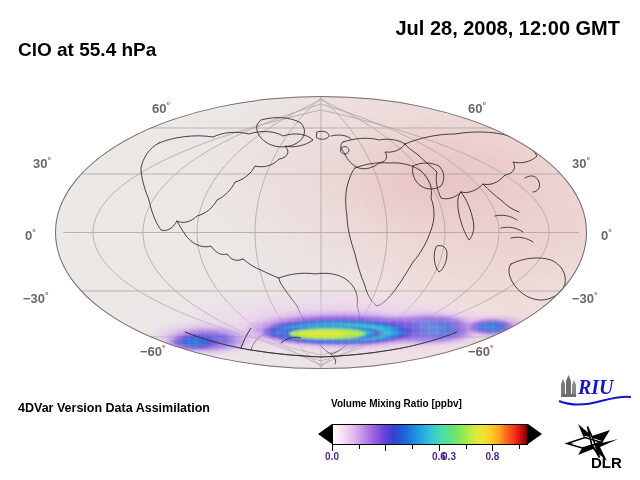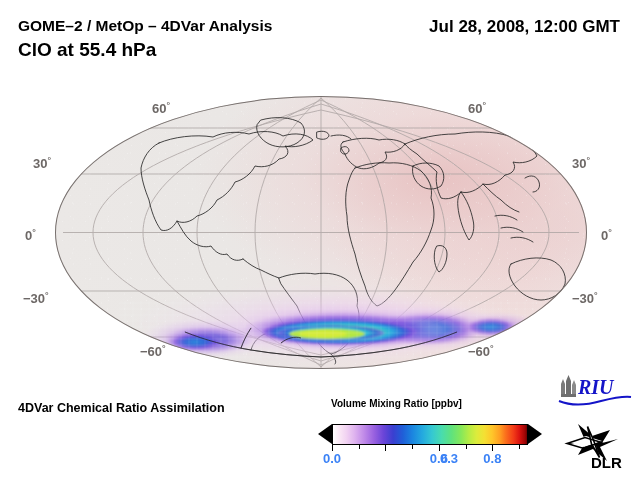--- a/index.html
+++ b/index.html
@@ -5,21 +5,21 @@
   html,body{margin:0;padding:0;}
   body{
     width:640px;height:480px;background:#ffffff;position:relative;overflow:hidden;
     font-family:"Liberation Sans",sans-serif;
   }
   #root{position:absolute;left:0;top:0;width:640px;height:480px;}
 
   .ttl{position:absolute;font-weight:bold;color:#000;letter-spacing:0px;}
   #title-line1{left:18px;top:17px;font-size:15.5px;}
   #title-line2{left:18px;top:39px;font-size:19px;}
-  #title-date{right:20px;top:17px;font-size:17px;text-align:right;}
+  #title-date{right:20px;top:17px;font-size:20px;text-align:right;}
 
   
   #map-area{position:absolute;left:55px;top:96px;width:532px;height:273px;}
   #globe-clip{
     position:absolute;left:0;top:0;width:532px;height:273px;
     border-radius:50%/50%;overflow:hidden;
     background:#e9e6e4;
   }
   
   #bg-tint{position:absolute;inset:0;
@@ -62,32 +62,31 @@
       #1f5fd8 36%, #1b86e0 41%, #24a9df 46%, #35c8d2 51%,
       #49dcae 56%, #5fe27e 61%, #86e85a 66%, #b6ec45 70%,
       #dcec3c 74%, #f4e033 78%, #ffc62a 82%, #ff9e22 86%,
       #fb6f1c 89%, #f23c18 93%, #dc1410 96%, #9e0505 99%, #6d0202 100%);}
   .cb-arrow{position:absolute;top:0;width:0;height:0;}
   #cb-arrow-left{left:0;border-top:10.5px solid transparent;border-bottom:10.5px solid transparent;border-right:14px solid #000;}
   #cb-arrow-right{left:210px;border-top:10.5px solid transparent;border-bottom:10.5px solid transparent;border-left:14px solid #000;}
   #cb-ticks{position:absolute;left:318px;top:445px;width:224px;height:6px;}
   #cb-ticks i{position:absolute;top:0;width:1px;background:#000;display:block;}
   #cb-labels{position:absolute;left:318px;top:451px;width:224px;height:18px;}
-  #cb-labels span{position:absolute;top:0;font-size:13px;font-weight:bold;color:#3b82f6;transform:translateX(-50%);}
+  #cb-labels span{position:absolute;top:0;font-size:10px;font-weight:bold;color:#4c1d95;transform:translateX(-50%);}
 
   
   #riu-logo{position:absolute;left:557px;top:374px;width:76px;height:34px;}
   #dlr-logo{position:absolute;left:558px;top:414px;width:76px;height:56px;}
 </style>
 </head>
 <body>
 
 <div id="root">
 
-  <div class="ttl" id="title-line1">GOME–2 / MetOp – 4DVar Analysis</div>
   <div class="ttl" id="title-line2">ClO at 55.4 hPa</div>
   <div class="ttl" id="title-date">Jul 28, 2008, 12:00 GMT</div>
 
   <div id="map-area">
     <div id="globe-clip">
       <div id="bg-tint"></div>
       <div id="bg-noise"></div>
 
       <svg class="layer" viewBox="0 0 532 273" preserveAspectRatio="none">
         <g stroke="#a9a2a0" stroke-width="0.9" fill="none" opacity="0.85">
@@ -273,21 +272,21 @@
   <div class="latlab" style="left:25px;top:227px;"><span>0</span><span class="deg">°</span></div>
   <div class="latlab" style="left:23px;top:290px;"><span>−30</span><span class="deg">°</span></div>
   <div class="latlab" style="left:140px;top:343px;"><span>−60</span><span class="deg">°</span></div>
 
   <div class="latlab" style="left:468px;top:100px;"><span>60</span><span class="deg">°</span></div>
   <div class="latlab" style="left:572px;top:155px;"><span>30</span><span class="deg">°</span></div>
   <div class="latlab" style="left:601px;top:227px;"><span>0</span><span class="deg">°</span></div>
   <div class="latlab" style="left:572px;top:290px;"><span>−30</span><span class="deg">°</span></div>
   <div class="latlab" style="left:468px;top:343px;"><span>−60</span><span class="deg">°</span></div>
 
-  <div class="foot" id="foot1">4DVar Chemical Ratio Assimilation</div>
+  <div class="foot" id="foot1">4DVar Version Data Assimilation</div>
 
   <div id="cb-title">Volume Mixing Ratio [ppbv]</div>
   <div id="cbar-wrap">
     <div class="cb-arrow" id="cb-arrow-left"></div>
     <div id="cbar-body"></div>
     <div class="cb-arrow" id="cb-arrow-right"></div>
   </div>
   <div id="cb-ticks">
       <i style="left: 40.7273px; height: 3.5px;"></i>
       <i style="left: 94.1818px; height: 3.5px;"></i>

